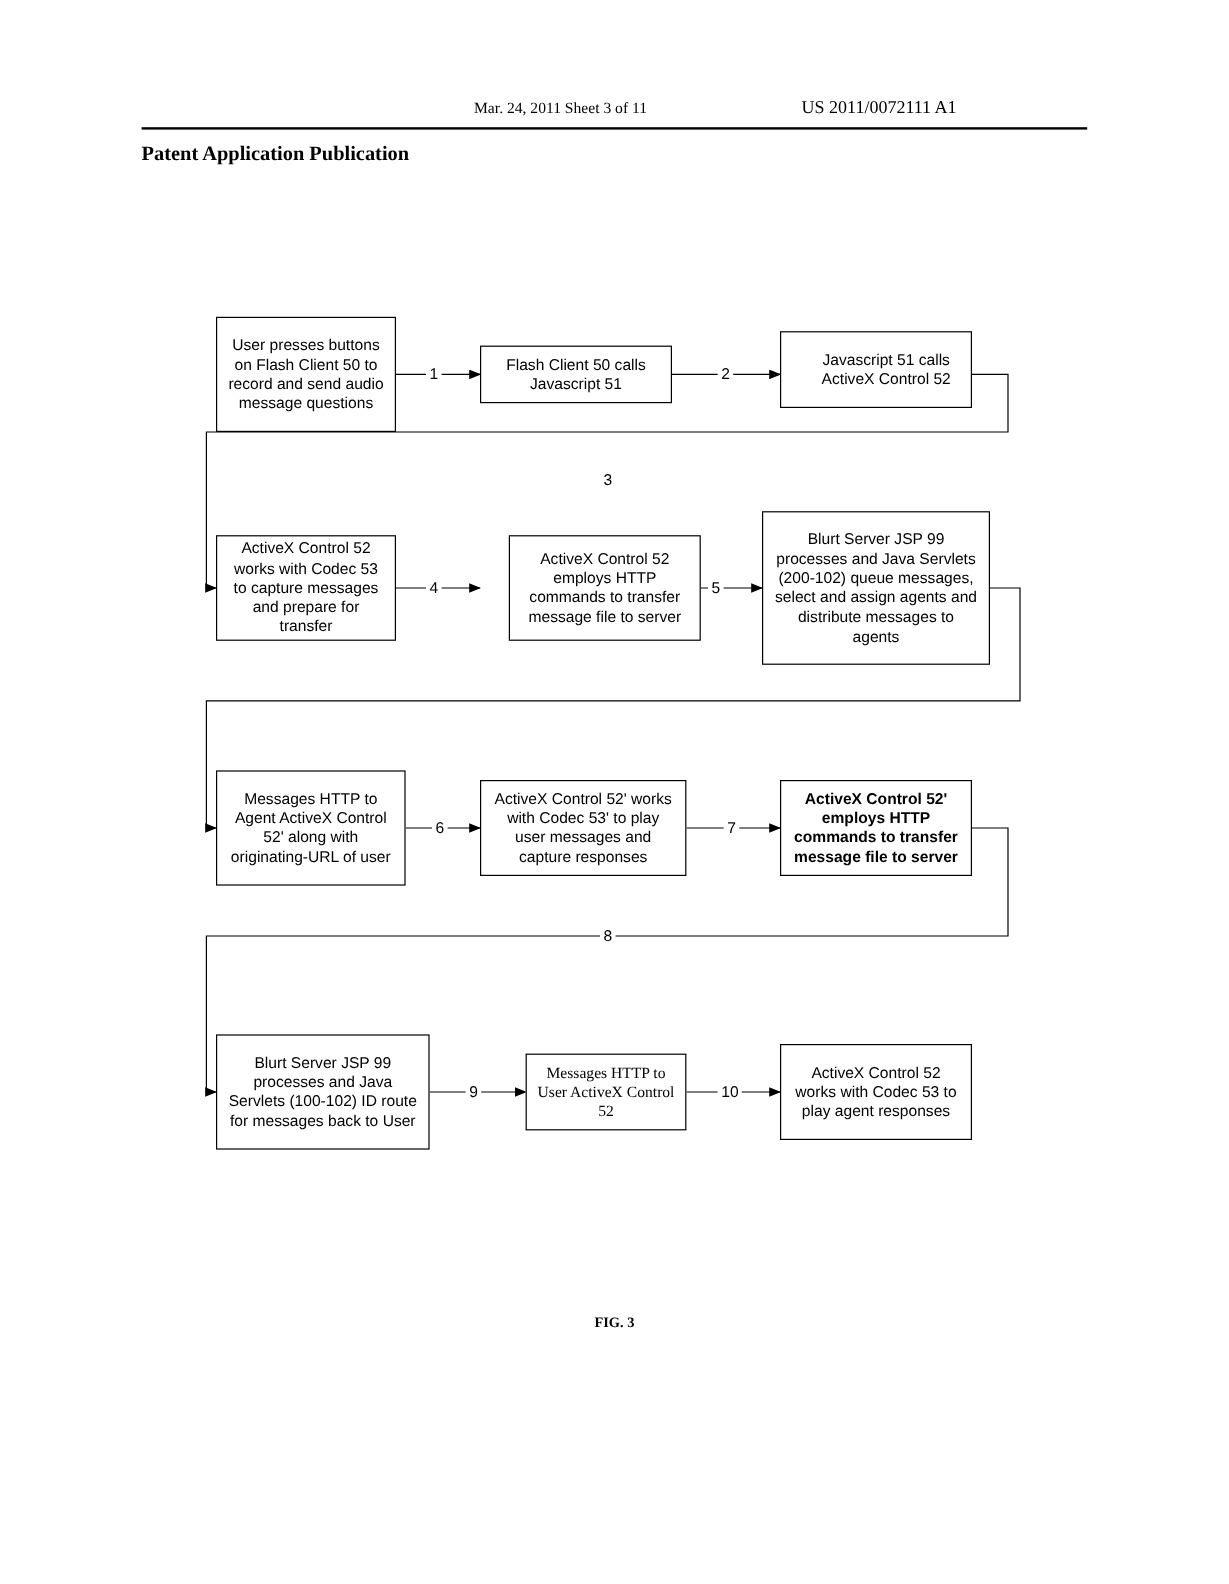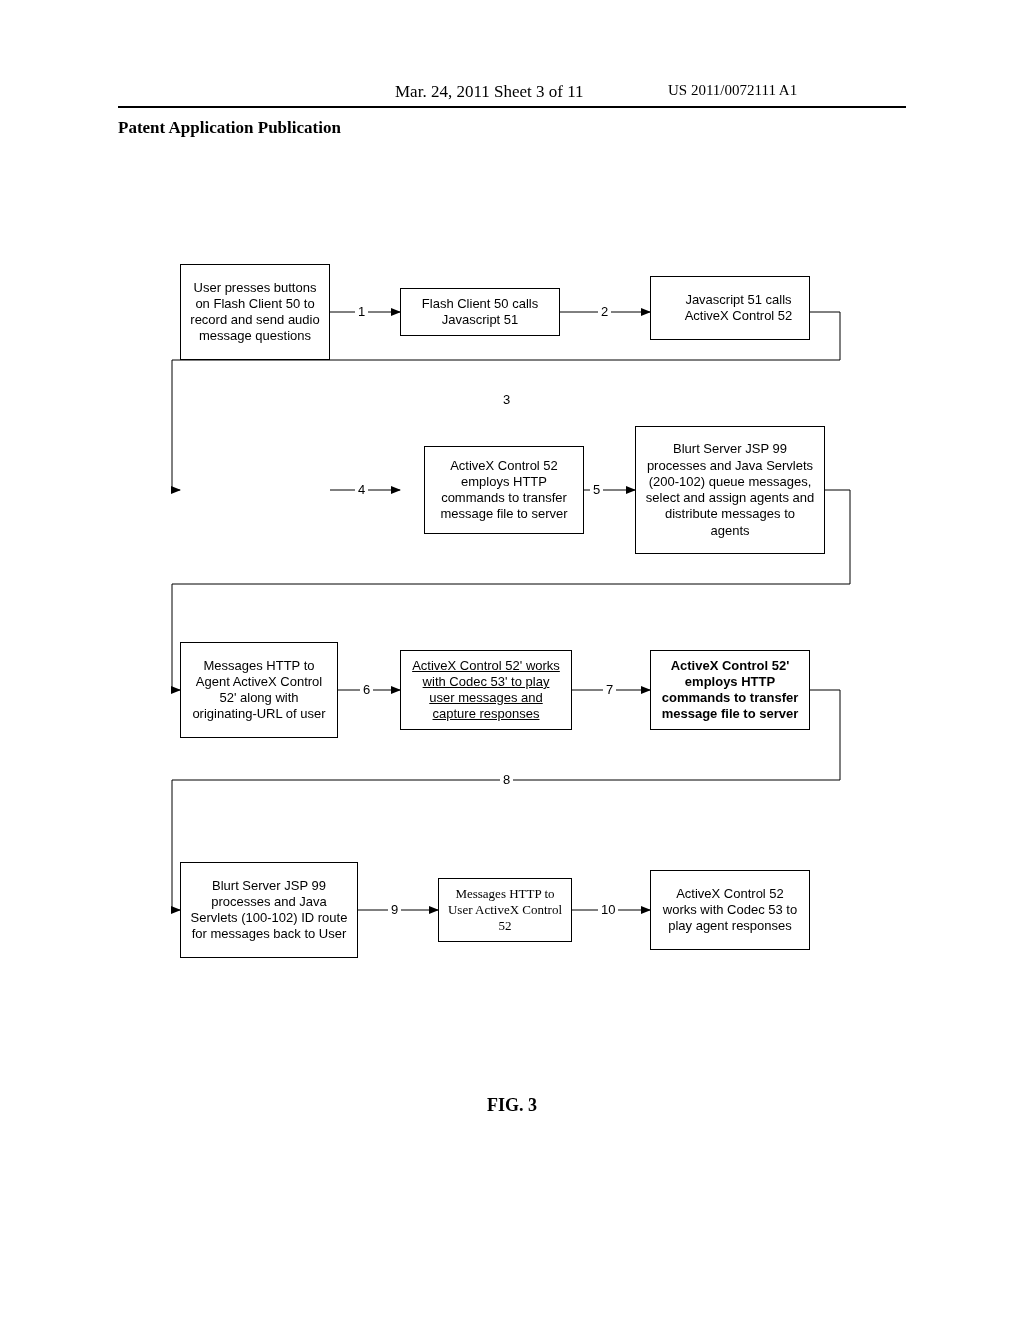--- a/index.html
+++ b/index.html
@@ -1,23 +1,23 @@
 <!DOCTYPE html>
 <html><head>
 <meta charset="utf-8">
 <style>
   * { box-sizing: border-box; margin: 0; padding: 0; }
   html, body { width: 1024px; height: 1320px; background: #fff; font-family: "Times New Roman", serif; }
   .page { position: relative; width: 1024px; height: 1320px; }
   .header { position: absolute; top: 82px; left: 0; right: 0; }
   .hdr-left { position: absolute; left: 118px; font-weight: bold; font-size: 17px; margin-top: 36px; }
-  .hdr-mid  { position: absolute; left: 395px; font-size: 17px; }
+  .hdr-mid  { position: absolute; left: 395px; font-size: 13px; }
   .hdr-right{ position: absolute; left: 668px; font-size: 15px; }
   .hr { position: absolute; top: 106px; left: 118px; width: 788px; height: 2px; background: #000; }
-  .figcap { position: absolute; top: 1095px; left: 0; right: 0; text-align: center; font-weight: bold; font-size: 18px; }
+  .figcap { position: absolute; top: 1095px; left: 0; right: 0; text-align: center; font-weight: bold; font-size: 12px; }
   .diagram { position: absolute; left: 0; top: 0; width: 836px; height: 1320px; border-radius: 31px; }
   .box { position: absolute; border: 1px solid #000; background: #fff; display: flex; align-items: center; justify-content: center; text-align: center; font-family: Arial, Helvetica, sans-serif; font-size: 13px; line-height: 1.25; padding: 6px 8px; }
   .lbl { position: absolute; font-family: Arial, Helvetica, sans-serif; font-size: 13px; background: #fff; padding: 0 3px; }
   svg.arrows { position: absolute; left: 0; top: 0; width: 1024px; height: 1320px; }
 </style>
 </head>
 <body>
 
 <div class="page">
   <div class="header">
@@ -57,25 +57,26 @@
 
       <line x1="358" y1="910" x2="438" y2="910" stroke="#000" stroke-width="1" marker-end="url(#ah)"></line>
 
       <line x1="572" y1="910" x2="650" y2="910" stroke="#000" stroke-width="1" marker-end="url(#ah)"></line>
     </svg>
 
     <div class="box" style="left:180px; top:264px; width:150px; height:96px;">User presses buttons on Flash Client 50 to record and send audio message questions</div>
     <div class="box" style="left:400px; top:288px; width:160px; height:48px;">Flash Client 50 calls Javascript 51</div>
     <div class="box" style="left:650px; top:276px; width:160px; height:64px;padding-left:25px;">Javascript 51 calls ActiveX Control 52</div>
 
+    <div class="box" style="left:180px; top:446px; width:150px; height:88px;">ActiveX Control 52 works with Codec 53 to capture messages and prepare for transfer</div>
     <div class="box" style="left:400px; top:446px; width:160px; height:88px;margin-left:24px;">ActiveX Control 52 employs HTTP commands to transfer message file to server</div>
     <div class="box" style="left:635px; top:426px; width:190px; height:128px;">Blurt Server JSP 99 processes and Java Servlets (200-102) queue messages, select and assign agents and distribute messages to agents</div>
 
     <div class="box" style="left:180px; top:642px; width:158px; height:96px;">Messages HTTP to Agent ActiveX Control 52' along with originating-URL of user</div>
-    <div class="box" style="left:400px; top:650px; width:172px; height:80px;text-decoration:underline;">ActiveX Control 52' works with Codec 53' to play user messages and capture responses</div>
+    <div class="box" style="left:400px; top:650px; width:172px; height:80px;">ActiveX Control 52' works with Codec 53' to play user messages and capture responses</div>
     <div class="box" style="left:650px; top:650px; width:160px; height:80px;font-weight:bold;">ActiveX Control 52' employs HTTP commands to transfer message file to server</div>
 
     <div class="box" style="left:180px; top:862px; width:178px; height:96px;">Blurt Server JSP 99 processes and Java Servlets (100-102) ID route for messages back to User</div>
     <div class="box" style="left:438px; top:878px; width:134px; height:64px;font-family:Liberation Serif, serif;">Messages HTTP to User ActiveX Control 52</div>
     <div class="box" style="left:650px; top:870px; width:160px; height:80px;">ActiveX Control 52 works with Codec 53 to play agent responses</div>
 
     <div class="lbl" style="left:355px; top:304px;">1</div>
     <div class="lbl" style="left:598px; top:304px;">2</div>
     <div class="lbl" style="left:500px; top:392px;">3</div>
     <div class="lbl" style="left:355px; top:482px;">4</div>

